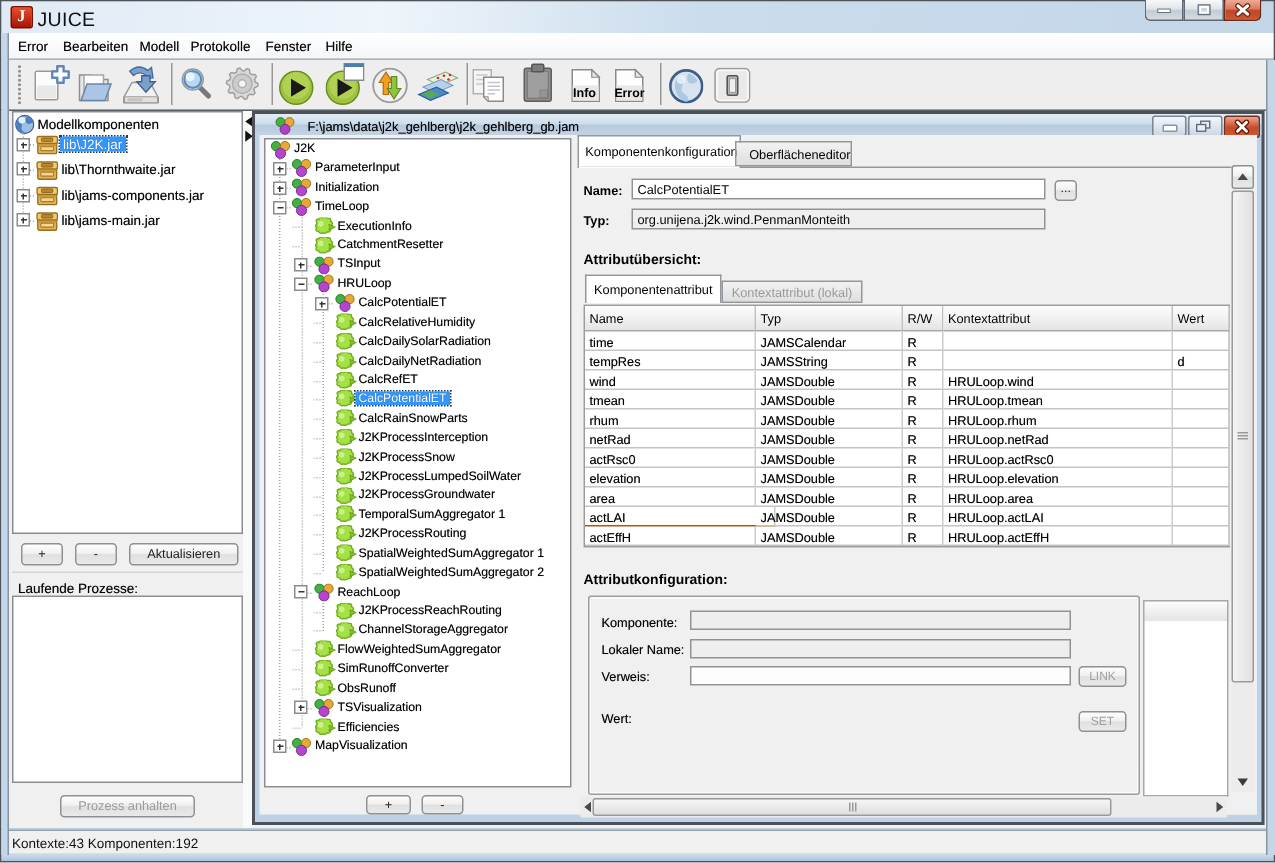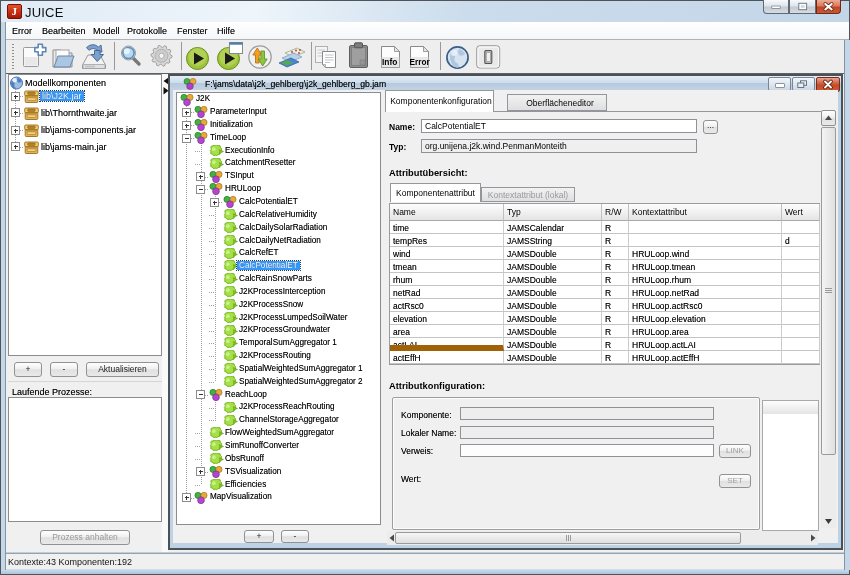--- a/index.html
+++ b/index.html
@@ -549,21 +549,21 @@
 <svg class="ticon" style="left:194.3px;top:491.54px" width="14" height="12" viewBox="0 0 14 12">
     <circle cx="4" cy="3.4" r="3.1" fill="#44b044" stroke="#187818" stroke-width="0.6"></circle>
     <circle cx="10" cy="3.4" r="3.1" fill="#e8a838" stroke="#9a6a10" stroke-width="0.6"></circle>
     <circle cx="7" cy="8.3" r="3.4" fill="#b644cc" stroke="#6e288a" stroke-width="0.6"></circle>
   </svg>
 <div class="trow" style="left:210px;top:492px;font-size:8.2px">MapVisualization</div>
 <div class="abs btn" style="left:244px;top:530px;width:30px;height:13px;line-height:11px">+</div>
 <div class="abs btn" style="left:281px;top:530px;width:28px;height:13px;line-height:11px">-</div>
 <div class="abs" style="left:385px;top:90px;width:453px;height:453px;background:#f0f0f0"></div>
 <div class="abs tab tabsel" style="left:385px;top:90px;width:109px;height:21px;padding-top:5px;text-align:center;padding-left:3px;box-sizing:border-box">Komponentenkonfiguration</div>
-<div class="abs tab tabun" style="left:507px;top:94px;width:100px;height:17px;padding-top:3px;text-align:center;padding-left:6px;box-sizing:border-box">Oberflächeneditor</div>
+<div class="abs tab tabun" style="left:490px;top:94px;width:78px;height:17px;padding-top:3px;text-align:right;padding-left:6px;box-sizing:border-box">Oberflächeneditor</div>
 <div class="abs" style="left:385px;top:110.5px;width:451px;height:1px;background:#93979c"></div>
 <div class="abs" style="left:386px;top:111px;width:107px;height:1px;background:#ffffff"></div>
 <div class="lab" style="left:389px;top:122px">Name:</div>
 <div class="field" style="left:421px;top:119px;width:276px;height:14px">CalcPotentialET</div>
 <div class="abs btn" style="left:703px;top:120px;width:15px;height:14px;line-height:8px;border-radius:3px">...</div>
 <div class="lab" style="left:389px;top:142px">Typ:</div>
 <div class="field" style="left:421px;top:139px;width:276px;height:14px;background:#efefef">org.unijena.j2k.wind.PenmanMonteith</div>
 <div class="lab" style="left:389px;top:168px;font-size:9.3px">Attributübersicht:</div>
 <div class="abs tab tabsel" style="left:390px;top:183px;width:91px;height:19px;padding-top:4px">Komponentenattribut</div>
 <div class="abs tab tabun" style="left:481px;top:187px;width:94px;height:15px;padding-top:2px;color:#9a9a9a">Kontextattribut (lokal)</div>
@@ -611,21 +611,21 @@
 <div class="td" style="left:390px;top:312.0px;width:114px;height:13.0px;border-bottom:1px solid #c4c4c4">elevation</div>
 <div class="td" style="left:504px;top:312.0px;width:98px;height:13.0px;border-bottom:1px solid #c4c4c4">JAMSDouble</div>
 <div class="td" style="left:602px;top:312.0px;width:27px;height:13.0px;border-bottom:1px solid #c4c4c4">R</div>
 <div class="td" style="left:629px;top:312.0px;width:153px;height:13.0px;border-bottom:1px solid #c4c4c4">HRULoop.elevation</div>
 <div class="td" style="left:782px;top:312.0px;width:38px;height:13.0px;border-bottom:1px solid #c4c4c4"></div>
 <div class="td" style="left:390px;top:325.0px;width:114px;height:13.0px;border-bottom:1px solid #c4c4c4">area</div>
 <div class="td" style="left:504px;top:325.0px;width:98px;height:13.0px;border-bottom:1px solid #c4c4c4">JAMSDouble</div>
 <div class="td" style="left:602px;top:325.0px;width:27px;height:13.0px;border-bottom:1px solid #c4c4c4">R</div>
 <div class="td" style="left:629px;top:325.0px;width:153px;height:13.0px;border-bottom:1px solid #c4c4c4">HRULoop.area</div>
 <div class="td" style="left:782px;top:325.0px;width:38px;height:13.0px;border-bottom:1px solid #c4c4c4"></div>
-<div class="td" style="left:390px;top:338.0px;width:114px;height:13.0px;border-bottom:6px solid #a16207">actLAI</div>
+<div class="td" style="left:390px;top:338.0px;width:127px;height:13.0px;border-bottom:1px solid #a16207">actLAI</div>
 <div class="td" style="left:504px;top:338.0px;width:98px;height:13.0px;border-bottom:1px solid #c4c4c4">JAMSDouble</div>
 <div class="td" style="left:602px;top:338.0px;width:27px;height:13.0px;border-bottom:1px solid #c4c4c4">R</div>
 <div class="td" style="left:629px;top:338.0px;width:153px;height:13.0px;border-bottom:1px solid #c4c4c4">HRULoop.actLAI</div>
 <div class="td" style="left:782px;top:338.0px;width:38px;height:13.0px;border-bottom:1px solid #c4c4c4"></div>
 <div class="td" style="left:390px;top:351.0px;width:114px;height:13.0px;border-bottom:1px solid #c4c4c4">actEffH</div>
 <div class="td" style="left:504px;top:351.0px;width:98px;height:13.0px;border-bottom:1px solid #c4c4c4">JAMSDouble</div>
 <div class="td" style="left:602px;top:351.0px;width:27px;height:13.0px;border-bottom:1px solid #c4c4c4">R</div>
 <div class="td" style="left:629px;top:351.0px;width:153px;height:13.0px;border-bottom:1px solid #c4c4c4">HRULoop.actEffH</div>
 <div class="td" style="left:782px;top:351.0px;width:38px;height:13.0px;border-bottom:1px solid #c4c4c4"></div>
 <div class="lab" style="left:389px;top:381px;font-size:9.3px">Attributkonfiguration:</div>

